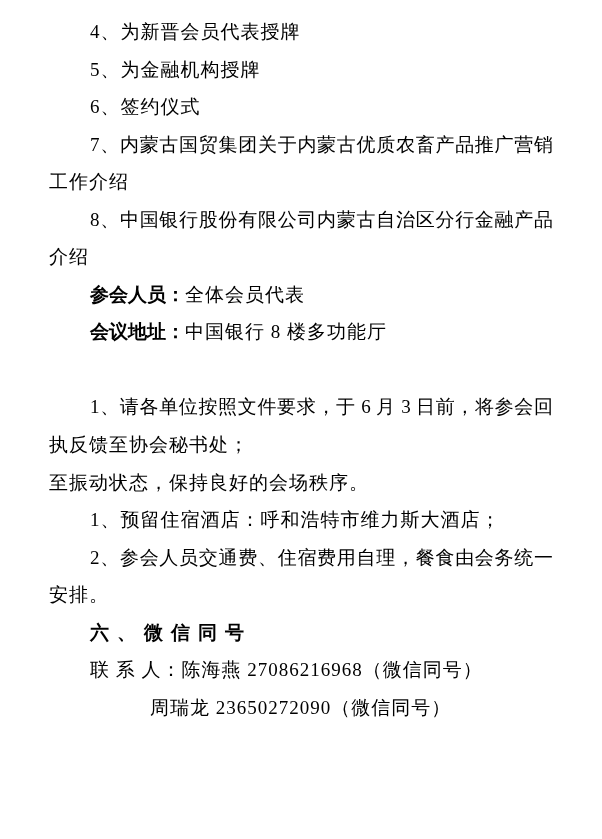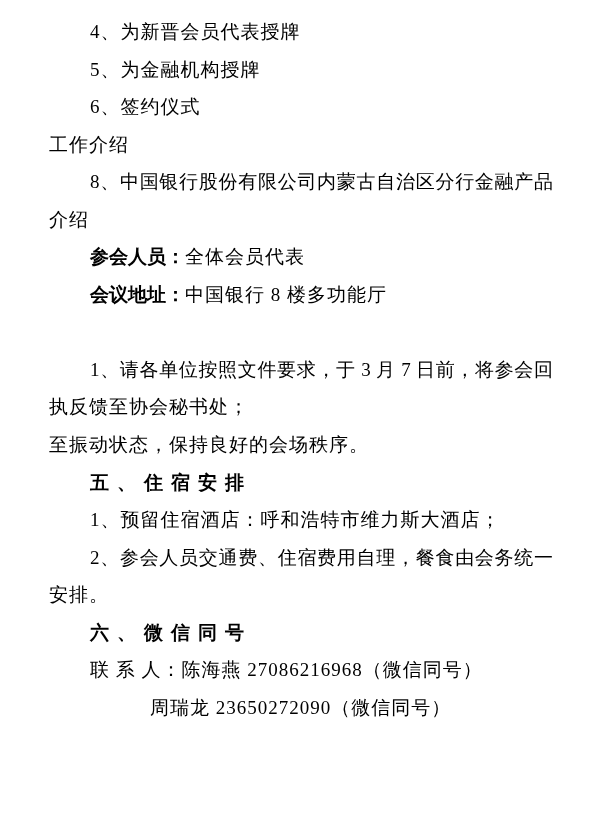--- a/index.html
+++ b/index.html
@@ -47,38 +47,38 @@
   .spacer { height: 37.55px; }
 </style>
 </head>
 <body>
 
 <div class="page">
 
   <div class="ln indent">4、为新晋会员代表授牌</div>
   <div class="ln indent">5、为金融机构授牌</div>
   <div class="ln indent">6、签约仪式</div>
+  <div class="ln indent just">7、内蒙古国贸集团关于内蒙古优质农畜产品推广营销</div>
   <div class="ln">工作介绍</div>
   <div class="ln indent just">8、中国银行股份有限公司内蒙古自治区分行金融产品</div>
   <div class="ln">介绍</div>
 
   <div class="ln indent">
     <span class="kv-label">参会人员：</span><span class="kv-value">全体会员代表</span>
   </div>
   <div class="ln indent">
     <span class="kv-label">会议地址：</span><span class="kv-value">中国银行 8 楼多功能厅</span>
   </div>
 
   <div class="spacer"></div>
 
-  <div class="ln indent just">1、请各单位按照文件要求，于 3 月 7 日前，将参会回</div>
+  <div class="ln indent just">1、请各单位按照文件要求，于 6 月 3 日前，将参会回</div>
   <div class="ln">执反馈至协会秘书处；</div>
   <div class="ln">至振动状态，保持良好的会场秩序。</div>
 
-  <div class="ln indent heading">五、住宿安排</div>
   <div class="ln indent">1、预留住宿酒店：呼和浩特市维力斯大酒店；</div>
   <div class="ln indent just">2、参会人员交通费、住宿费用自理，餐食由会务统一</div>
   <div class="ln">安排。</div>
 
   <div class="ln indent heading">六、微信同号</div>
   <div class="ln indent">联 系 人：陈海燕 27086216968（微信同号）</div>
   <div class="ln contact2">周瑞龙 23650272090（微信同号）</div>
 
 </div>
 

